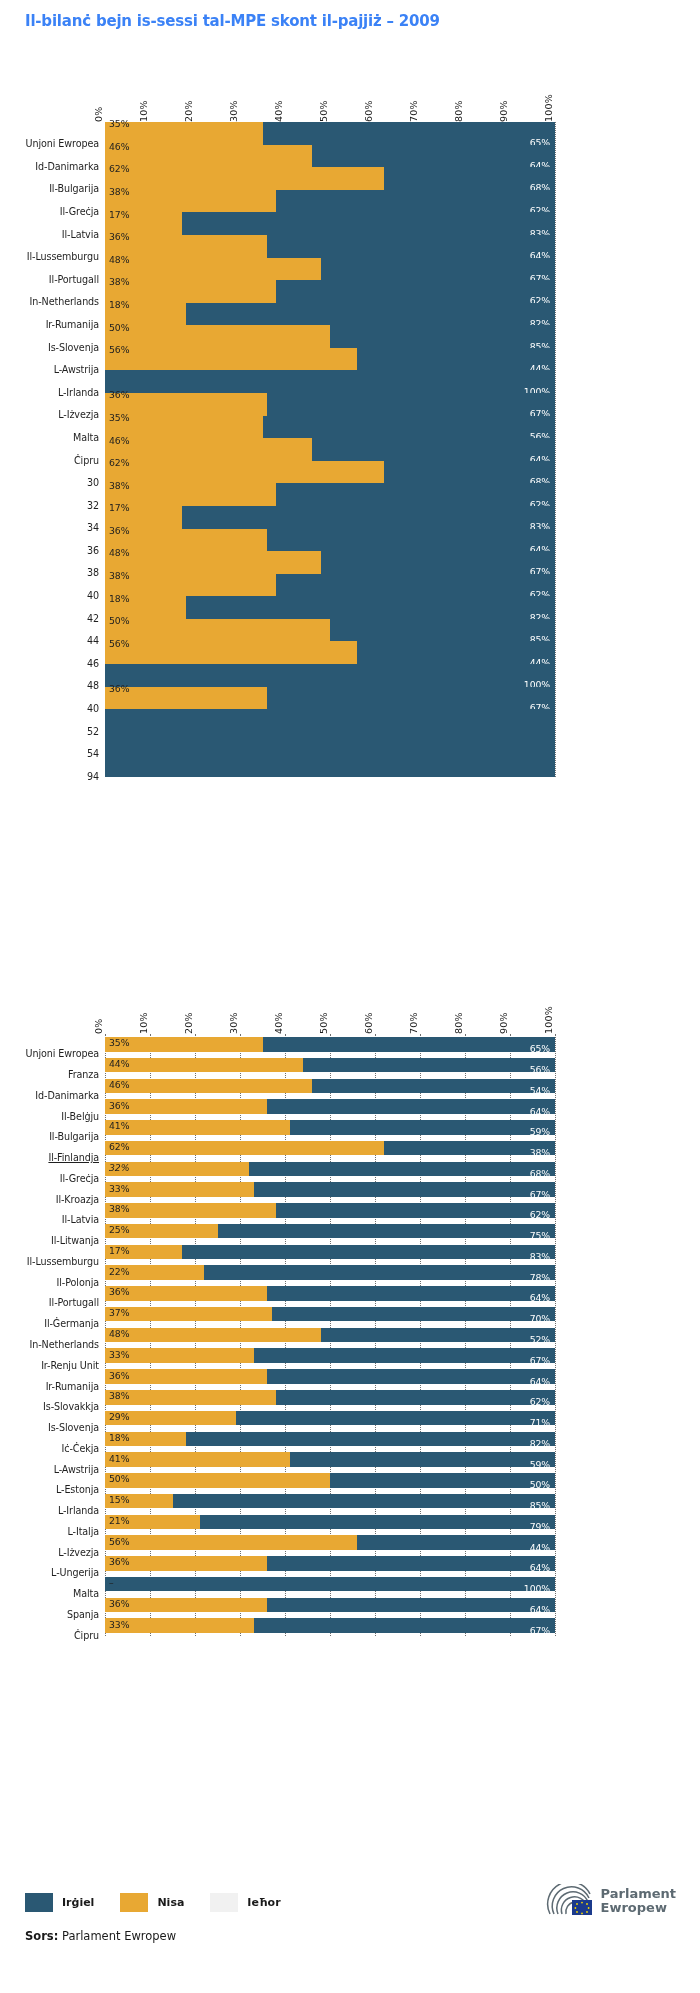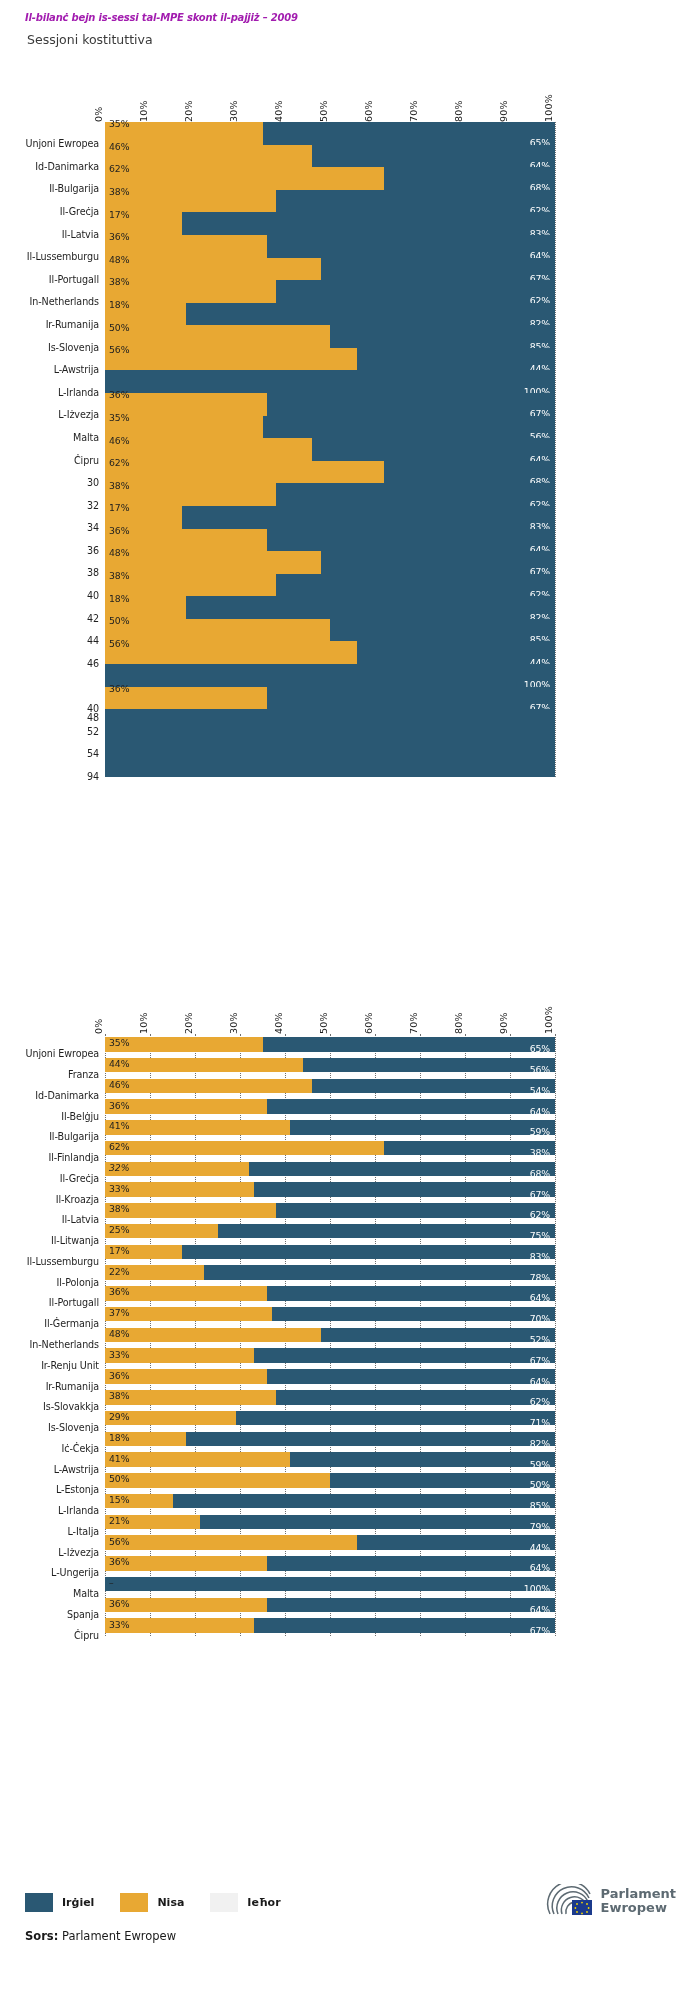--- a/index.html
+++ b/index.html
@@ -3,21 +3,21 @@
 <meta charset="utf-8">
 <style>
   html,body{margin:0;padding:0;}
   body{
     width:700px;height:1993px;background:#ffffff;
     font-family:"DejaVu Sans","Liberation Sans",sans-serif;
     color:#2b2b2b;position:relative;overflow:hidden;
   }
   
   .header{position:absolute;left:25px;top:12px;width:650px;}
-  .title{font-size:10px;font-weight:bold;color:#a21caf;letter-spacing:-.2px;font-style:italic;}
+  .title{font-size:15px;font-weight:bold;color:#3b82f6;letter-spacing:-.2px;}
   .subtitle{font-size:12.5px;color:#3a3a3a;margin-top:9px;margin-left:2px;}
 
   
   .chart{position:absolute;}
   .axis{position:absolute;left:0;top:0;height:34px;width:100%;}
   .axis .tick{
     position:absolute;bottom:0;font-size:9.5px;color:#1a1a1a;
     transform-origin:left bottom;transform:rotate(-90deg) translateY(3px);
     white-space:nowrap;letter-spacing:.2px;
   }
@@ -67,21 +67,20 @@
   .source b{font-weight:bold;}
   .ep-logo{position:absolute;right:24px;top:1884px;display:flex;align-items:center;}
   .ep-mark{width:48px;height:34px;margin-right:7px;}
   .ep-text{font-size:13px;color:#5d6a72;line-height:1.08;font-weight:bold;}
 </style>
 </head>
 <body>
 
 <div class="header">
   <div class="title">Il-bilanċ bejn is-sessi tal-MPE skont il-pajjiż – 2009</div>
-  <div class="subtitle">Sessjoni kostituttiva</div>
 </div>
 
 <div class="chart" id="chart-top">
   <div class="axis">
       <span class="tick" style="left: 76px;">0%</span>
       <span class="tick" style="left: 121px;">10%</span>
       <span class="tick" style="left: 166px;">20%</span>
       <span class="tick" style="left: 211px;">30%</span>
       <span class="tick" style="left: 256px;">40%</span>
       <span class="tick" style="left: 301px;">50%</span>
@@ -109,21 +108,21 @@
       <div class="rowlabel" style="top: 332.5px; width: 74px;">Ċipru</div>
       <div class="rowlabel" style="top: 355.086px; width: 74px;">30</div>
       <div class="rowlabel" style="top: 377.672px; width: 74px;">32</div>
       <div class="rowlabel" style="top: 400.259px; width: 74px;">34</div>
       <div class="rowlabel" style="top: 422.845px; width: 74px;">36</div>
       <div class="rowlabel" style="top: 445.431px; width: 74px;">38</div>
       <div class="rowlabel" style="top: 468.017px; width: 74px;">40</div>
       <div class="rowlabel" style="top: 490.603px; width: 74px;">42</div>
       <div class="rowlabel" style="top: 513.19px; width: 74px;">44</div>
       <div class="rowlabel" style="top: 535.776px; width: 74px;">46</div>
-      <div class="rowlabel" style="top: 558.362px; width: 74px; margin-top: 32px;">48</div>
+      <div class="rowlabel" style="top: 558.362px; width: 74px;">48</div>
       <div class="rowlabel" style="top: 580.948px; width: 74px;">40</div>
       <div class="rowlabel" style="top: 603.534px; width: 74px;">52</div>
       <div class="rowlabel" style="top: 626.121px; width: 74px;">54</div>
       <div class="rowlabel" style="top: 648.707px; width: 74px;">94</div>
     </div>
   <div class="plot">
     <div class="gridlines">
         <div class="gl edge" style="left: 0px;"></div>
         <div class="gl" style="left: 45px;"></div>
         <div class="gl" style="left: 90px;"></div>
@@ -318,21 +317,21 @@
       <span class="tick" style="left: 436px;">80%</span>
       <span class="tick" style="left: 481px;">90%</span>
       <span class="tick" style="left: 526px;">100%</span>
     </div>
   <div class="rowlabels">
       <div class="rowlabel" style="top: 14.3793px; width: 74px;">Unjoni Ewropea</div>
       <div class="rowlabel" style="top: 35.1379px; width: 74px;">Franza</div>
       <div class="rowlabel" style="top: 55.8966px; width: 74px;">Id-Danimarka</div>
       <div class="rowlabel" style="top: 76.6552px; width: 74px;">Il-Belġju</div>
       <div class="rowlabel" style="top: 97.4138px; width: 74px;">Il-Bulgarija</div>
-      <div class="rowlabel" style="top: 118.172px; width: 74px;">Il-Finlandja</div>
+      <div class="rowlabel" style="top: 118.172px; width: 74px; text-decoration: underline;">Il-Finlandja</div>
       <div class="rowlabel" style="top: 138.931px; width: 74px;">Il-Greċja</div>
       <div class="rowlabel" style="top: 159.69px; width: 74px;">Il-Kroazja</div>
       <div class="rowlabel" style="top: 180.448px; width: 74px;">Il-Latvia</div>
       <div class="rowlabel" style="top: 201.207px; width: 74px;">Il-Litwanja</div>
       <div class="rowlabel" style="top: 221.966px; width: 74px;">Il-Lussemburgu</div>
       <div class="rowlabel" style="top: 242.724px; width: 74px;">Il-Polonja</div>
       <div class="rowlabel" style="top: 263.483px; width: 74px;">Il-Portugall</div>
       <div class="rowlabel" style="top: 284.241px; width: 74px;">Il-Ġermanja</div>
       <div class="rowlabel" style="top: 305px; width: 74px;">In-Netherlands</div>
       <div class="rowlabel" style="top: 325.759px; width: 74px;">Ir-Renju Unit</div>

